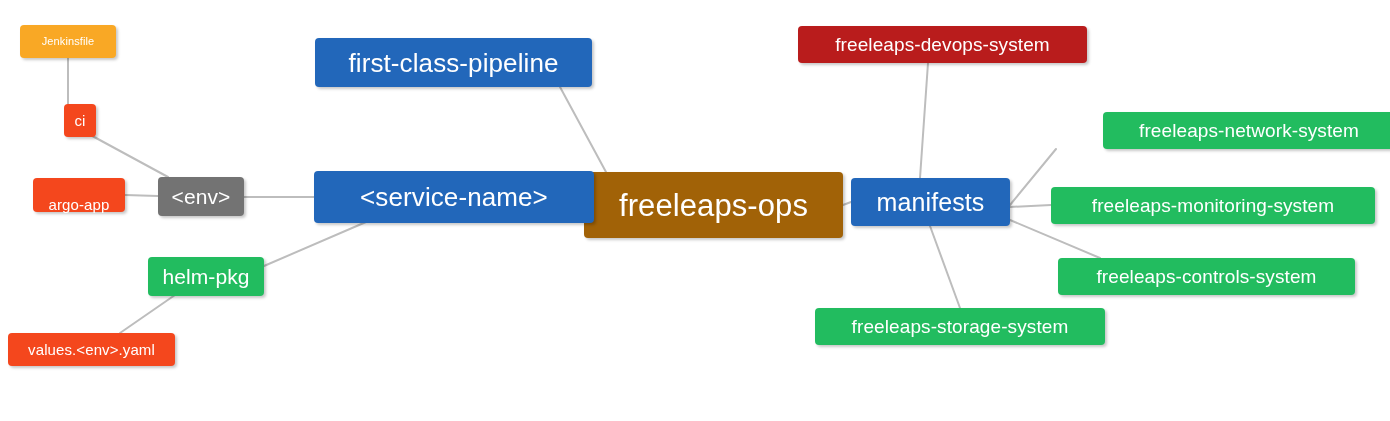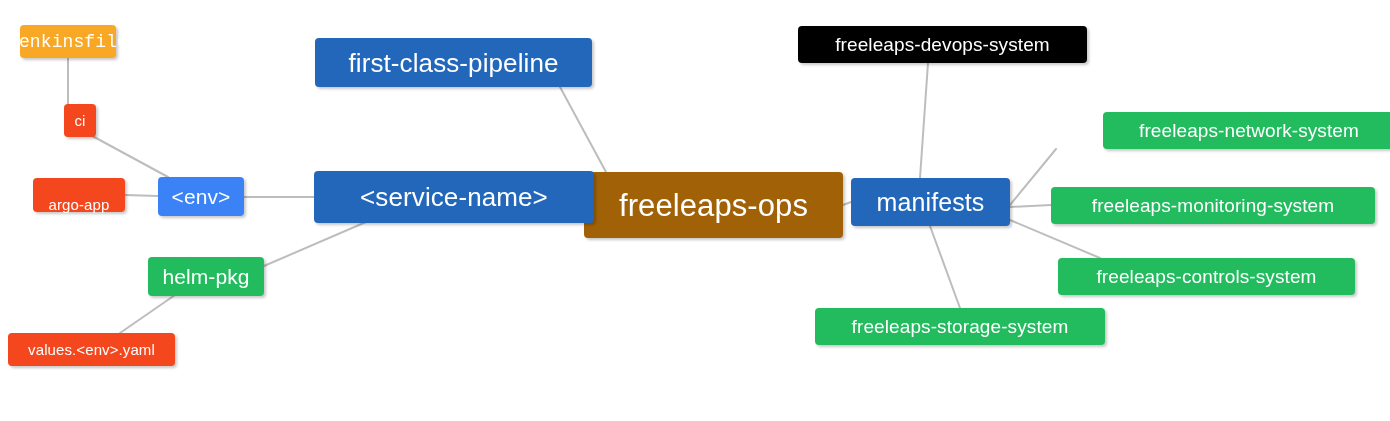--- a/index.html
+++ b/index.html
@@ -51,21 +51,21 @@
     display: block;
     white-space: nowrap;
   }
   
   .lvl-root   { font-size: 31px; }
   .lvl-1      { font-size: 26px; text-align: center; }
   .lvl-1-sm   { font-size: 25px; }
   .lvl-2      { font-size: 21px; }
   .lvl-3      { font-size: 19px; }
   .lvl-4      { font-size: 15px; }
-  .lvl-5      { font-size: 18px; font-family: Liberation Mono, monospace; }
+  .lvl-5      { font-size: 11px; }
 </style>
 </head>
 <body>
 
 <div id="mindmap">
 
   <svg id="edge-layer" viewBox="0 0 1390 421" width="1390" height="421" xmlns="http://www.w3.org/2000/svg" aria-hidden="true">
       <path class="edge" d="M 584 205 L 570 197" stroke="#bdbdbd"></path>
       <path class="edge" d="M 843 205 L 851 202" stroke="#bdbdbd"></path>
       <path class="edge" d="M 606 172 L 560 87" stroke="#bdbdbd"></path>
@@ -88,39 +88,39 @@
       </div>
       <div class="node lvl-1" style="left: 314px; top: 171px; width: 280px; height: 52px; background: rgb(34, 103, 186);">
         <span class="node-label">&lt;service-name&gt;</span>
       </div>
       <div class="node lvl-1-sm" style="left: 851px; top: 178px; width: 159px; height: 48px; background: rgb(34, 103, 186);">
         <span class="node-label">manifests</span>
       </div>
       <div class="node lvl-1" style="left: 315px; top: 38px; width: 277px; height: 49px; background: rgb(34, 103, 186);">
         <span class="node-label">first-class-pipeline</span>
       </div>
-      <div class="node lvl-2" style="left: 158px; top: 177px; width: 86px; height: 39px; background: #3b82f6;">
+      <div class="node lvl-2" style="left: 158px; top: 177px; width: 86px; height: 39px; background: #737373;">
         <span class="node-label">&lt;env&gt;</span>
       </div>
       <div class="node lvl-2" style="left: 148px; top: 257px; width: 116px; height: 39px; background: rgb(34, 188, 95);">
         <span class="node-label">helm-pkg</span>
       </div>
       <div class="node lvl-4" style="left: 33px; top: 178px; width: 92px; height: 34px; background: rgb(244, 71, 29); align-items: flex-end;">
         <span class="node-label">argo-app</span>
       </div>
       <div class="node lvl-4" style="left: 64px; top: 104px; width: 32px; height: 33px; background: rgb(244, 71, 29);">
         <span class="node-label">ci</span>
       </div>
       <div class="node lvl-5" style="left: 20px; top: 25px; width: 96px; height: 33px; background: rgb(249, 168, 37);">
         <span class="node-label">Jenkinsfile</span>
       </div>
       <div class="node lvl-4" style="left: 8px; top: 333px; width: 167px; height: 33px; background: rgb(244, 71, 29);">
         <span class="node-label">values.&lt;env&gt;.yaml</span>
       </div>
-      <div class="node lvl-3" style="left: 798px; top: 26px; width: 289px; height: 37px; background: #000000;">
+      <div class="node lvl-3" style="left: 798px; top: 26px; width: 289px; height: 37px; background: #b91c1c;">
         <span class="node-label">freeleaps-devops-system</span>
       </div>
       <div class="node lvl-3" style="left: 1056px; top: 112px; width: 292px; height: 37px; background: rgb(34, 188, 95); margin-left: 47px;">
         <span class="node-label">freeleaps-network-system</span>
       </div>
       <div class="node lvl-3" style="left: 1051px; top: 187px; width: 324px; height: 37px; background: rgb(34, 188, 95);">
         <span class="node-label">freeleaps-monitoring-system</span>
       </div>
       <div class="node lvl-3" style="left: 1058px; top: 258px; width: 297px; height: 37px; background: rgb(34, 188, 95);">
         <span class="node-label">freeleaps-controls-system</span>

